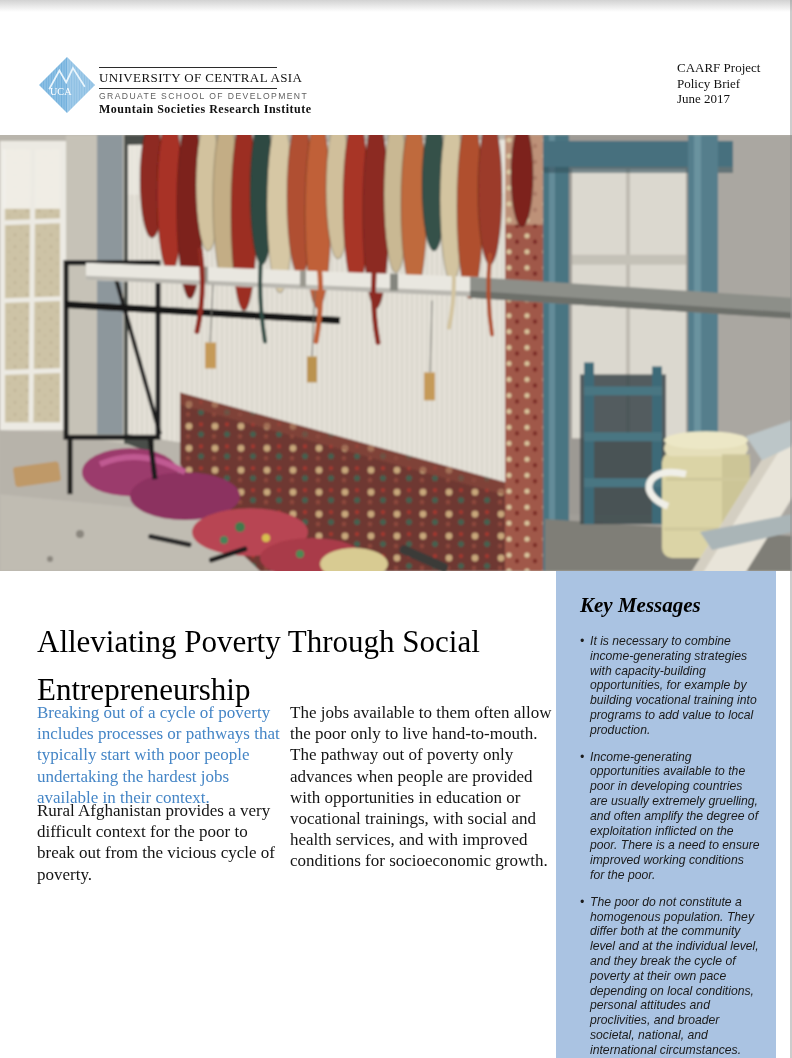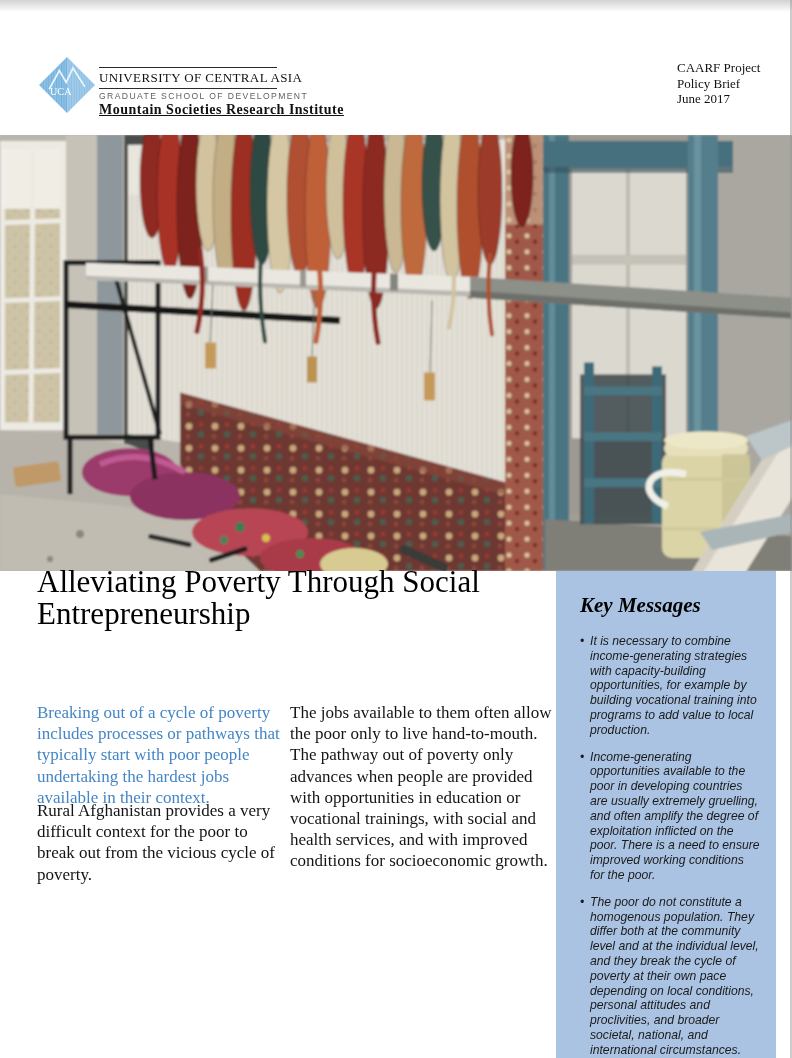--- a/index.html
+++ b/index.html
@@ -10,32 +10,32 @@
   .edge-right{position:absolute;right:0;top:0;width:2px;height:1058px;background:#8e8e8e;opacity:.45;}
 
   
   .header{position:absolute;left:0;top:12px;width:792px;height:123px;background:#fff;}
   .logo-mark{position:absolute;left:39px;top:45px;width:56px;height:56px;}
   .logo-text{position:absolute;left:99px;top:55px;width:178px;}
   .logo-line1{border-top:1.5px solid #2b2b2b;border-bottom:1.5px solid #2b2b2b;
         padding:2px 0 2px 0;font-size:13px;letter-spacing:.4px;color:#111;white-space:nowrap;}
   .logo-line2{padding-top:2px;font-size:8.6px;letter-spacing:1.4px;color:var(--school_gray,#5f5f5f);
         font-family:"Liberation Sans",sans-serif;white-space:nowrap;}
-  .logo-line3{font-size:14px;font-weight:bold;letter-spacing:.5px;color:#111;white-space:nowrap;padding-top:1px;text-decoration:underline;}
+  .logo-line3{font-size:12px;font-weight:bold;letter-spacing:.5px;color:#111;white-space:nowrap;padding-top:1px;}
   .brief-title{position:absolute;left:290px;top:38px;width:350px;text-align:center;
         font-size:50px;color:#000;white-space:nowrap;}
   .header-meta{position:absolute;left:677px;top:48px;font-size:13px;line-height:15.5px;color:#111;}
 
   
   .photo{position:absolute;left:0;top:135px;width:792px;height:436px;overflow:hidden;background:#b9b5ac;}
   .photo svg{display:block;width:792px;height:436px;}
 
   
-  .article-title{position:absolute;left:37px;top:566px;width:460px;
-        font-size:31px;line-height:32px;color:#000;}
+  .article-title{position:absolute;left:37px;top:618px;width:460px;
+        font-size:31px;line-height:48px;color:#000;}
   .lead{position:absolute;left:37px;top:702px;width:248px;
         font-size:17px;line-height:21.2px;color:var(--lead_text,#4485c6);}
   .col1{position:absolute;left:37px;top:800px;width:252px;
         font-size:17px;line-height:21.2px;color:#141414;}
   .col2{position:absolute;left:290px;top:702px;width:262px;
         font-size:17px;line-height:21.2px;color:#141414;}
 
   
   .sidebar{position:absolute;left:556px;top:571px;width:220px;height:487px;
         background:var(--sidebar_bg,#aac3e2);box-sizing:border-box;

